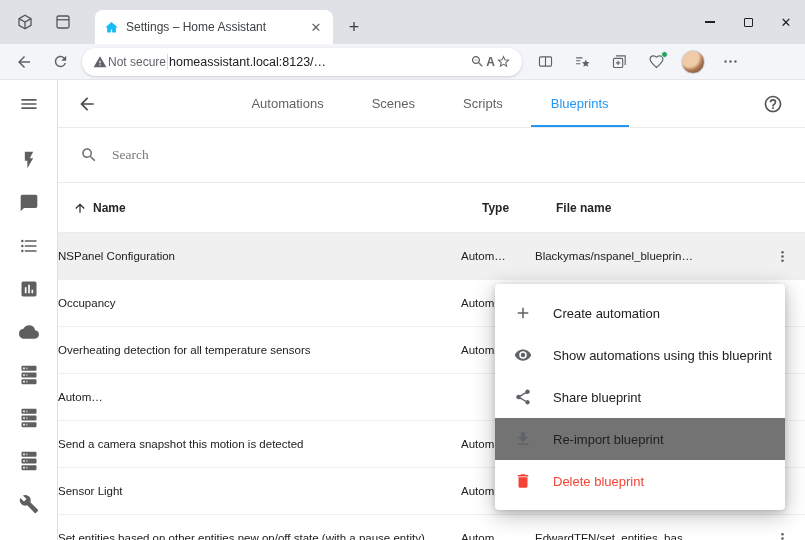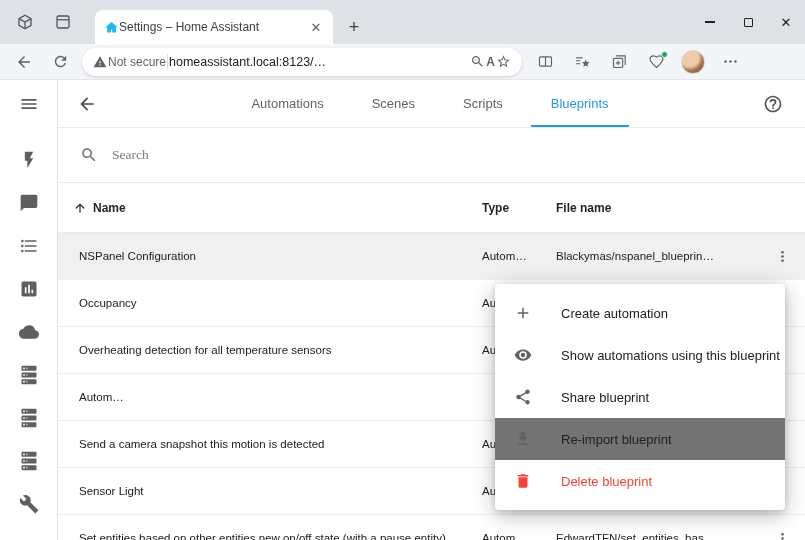--- a/index.html
+++ b/index.html
@@ -3,21 +3,21 @@
 <meta charset="utf-8">
 <style>
   *{box-sizing:border-box;margin:0;padding:0}
   html,body{width:805px;height:540px;overflow:hidden}
   body{font-family:"Liberation Sans","DejaVu Sans",sans-serif;background:#fff}
   .window{position:relative;width:805px;height:540px;overflow:hidden;background:#fff}
 
   
   .titlebar{height:44px;background:#dee1e6;position:relative;display:flex;align-items:center}
   .tb-icon{width:26px;height:26px;margin-left:12px;display:flex;align-items:center;justify-content:center;color:#50555b}
-  .tab{position:absolute;left:95px;bottom:0;width:238px;height:34px;background:#fff;border-radius:8px 8px 0 0;display:flex;align-items:center;padding:3px 9px;}
+  .tab{position:absolute;left:95px;bottom:0;width:238px;height:34px;background:#fff;border-radius:8px 8px 0 0;display:flex;align-items:center;padding:3px 9px;gap:7px}
   .tab-title{flex:1;font-size:12px;color:#3c4043;white-space:nowrap;overflow:hidden;text-overflow:ellipsis}
   .tab-close{width:16px;height:16px;display:flex;align-items:center;justify-content:center;color:#5f6368;font-size:13px;border-radius:50%}
   .newtab{position:absolute;left:342px;bottom:5px;width:24px;height:24px;display:flex;align-items:center;justify-content:center;color:#3c4043;font-size:18px;font-weight:400}
   .win-controls{position:absolute;right:0;top:0;height:44px;display:flex}
   .win-btn{width:38px;height:100%;display:flex;align-items:center;justify-content:center;color:#202124}
   .glyph-min{width:10px;height:1.4px;background:#202124}
   .glyph-max{width:9px;height:9px;border:1.4px solid #202124;border-radius:1px}
   .glyph-close{font-size:13px;line-height:1}
 
   
@@ -54,31 +54,31 @@
   .search-input{border:none;outline:none;background:transparent;flex:1;font-size:13.5px;color:#212121;font-family:Liberation Serif, serif}
   .search-input::placeholder{color:#7a7a7a}
 
   .thead{height:50px;display:flex;align-items:center;padding-left:15px;font-size:12px;font-weight:700;color:#262626;border-bottom:1px solid #ebebeb}
   .th-name{flex:0 0 409px;display:flex;align-items:center;gap:6px}
   .th-type{flex:0 0 74px}
   .th-file{flex:1}
   .sort-icon{color:#262626;display:flex}
 
   .rows{flex:1;overflow:hidden}
-  .row{height:47px;display:flex;align-items:center;padding-left:21px;border-bottom:1px solid #efefef;font-size:11.5px;color:#212121;background:#fff}
+  .row{height:47px;display:flex;align-items:center;border-bottom:1px solid #efefef;font-size:11.5px;color:#212121;background:#fff}
   .row.selected{background:#f0f0f0}
   .c-name{flex:0 0 403px;white-space:nowrap;overflow:hidden;text-overflow:ellipsis;padding-right:8px}
   .c-type{flex:0 0 74px;white-space:nowrap;overflow:hidden}
   .c-file{flex:1;min-width:0;white-space:nowrap;overflow:hidden}
   .c-actions{flex:0 0 46px;display:flex;justify-content:center;color:#5f5f5f}
 
   
   .context-menu{position:absolute;left:495px;top:284px;width:290px;background:#fff;border-radius:4px;padding:8px 0;z-index:20;
     box-shadow:0 5px 22px rgba(0,0,0,.28),0 2px 6px rgba(0,0,0,.14)}
-  .menu-item{height:42px;display:flex;align-items:center;padding-left:17px;gap:27px;font-size:13px;color:#212121;white-space:nowrap}
+  .menu-item{height:42px;display:flex;align-items:center;padding-left:17px;gap:19px;font-size:13px;color:#212121;white-space:nowrap}
   .menu-item.hovered{background:#737373}
   .menu-item.danger{color:#f44336}
   .mi-icon{width:22px;height:22px;display:flex;align-items:center;justify-content:center;color:#5f6368}
   .menu-item.danger .mi-icon{color:#f44336}
 
   svg{display:block}
 </style>
 </head>
 <body>
 

